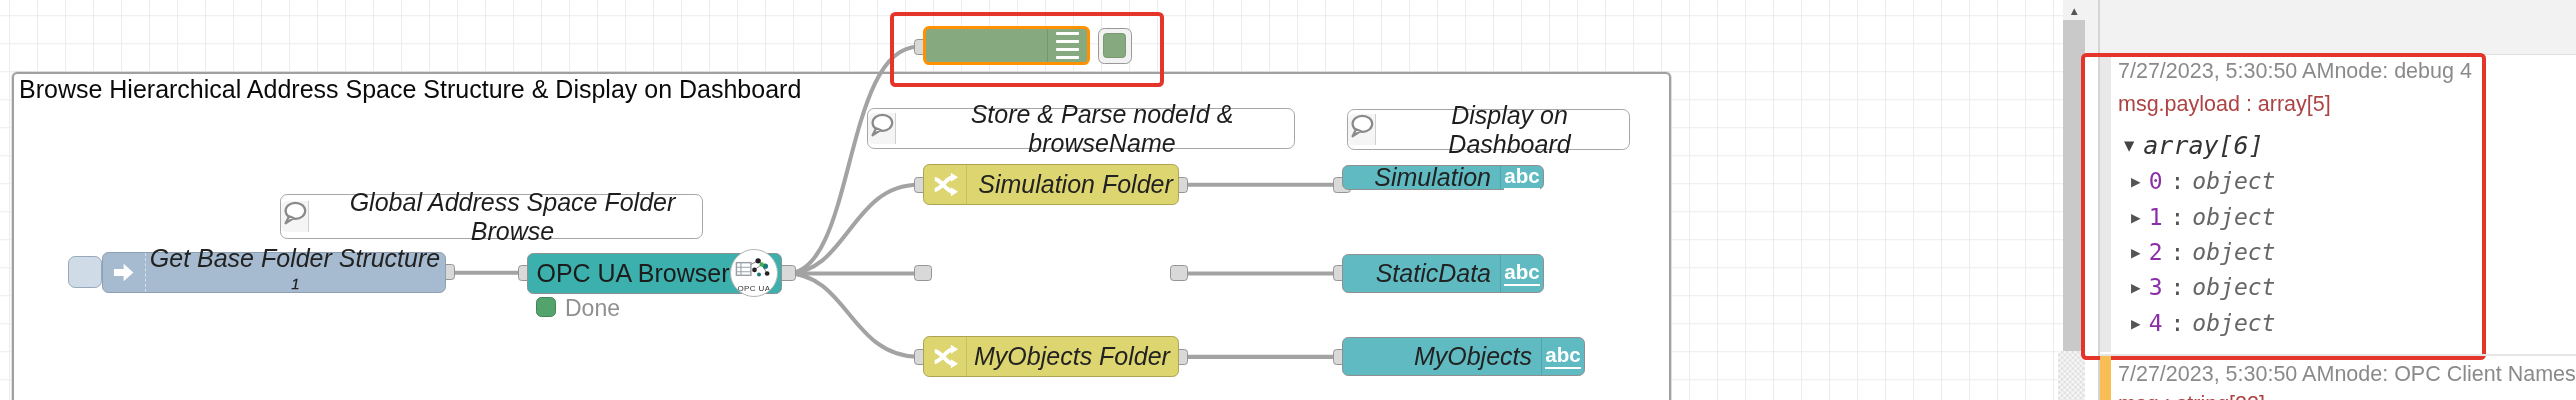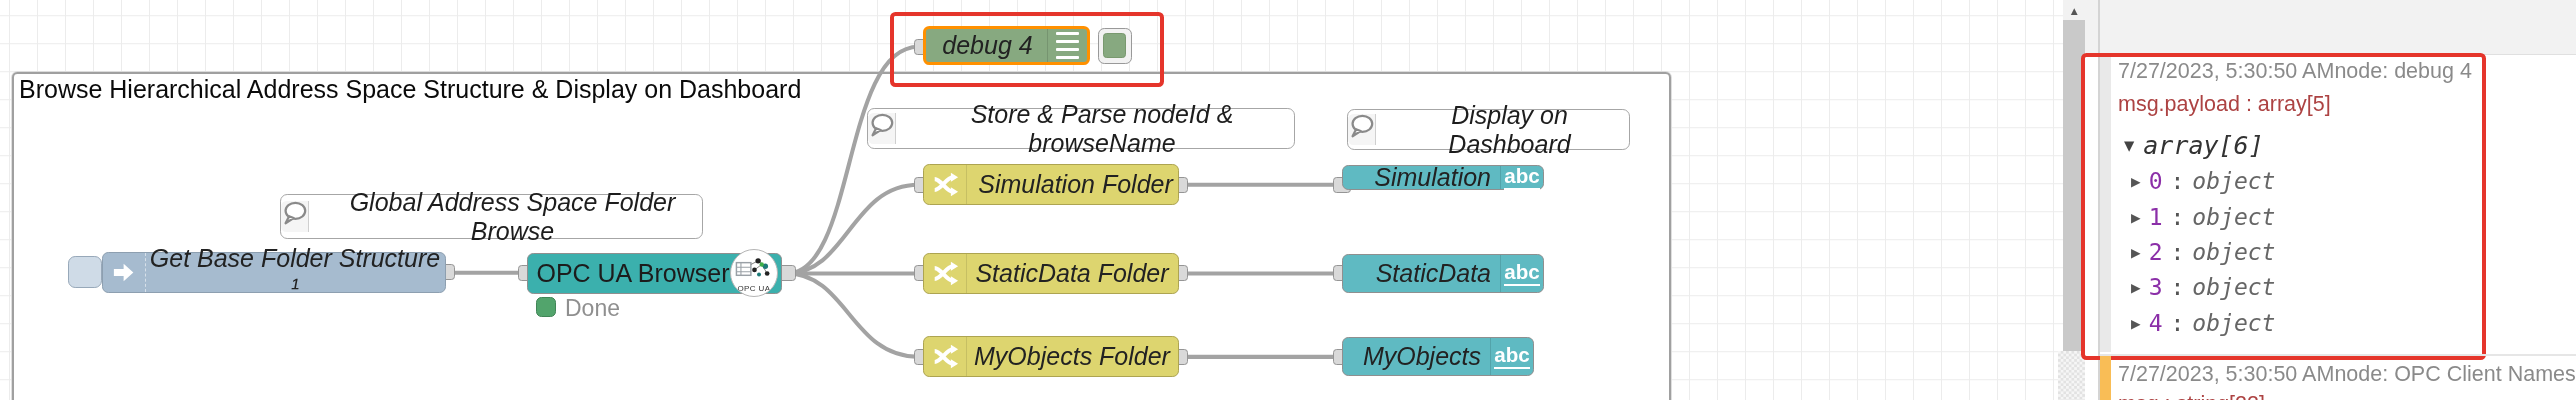--- a/index.html
+++ b/index.html
@@ -180,21 +180,20 @@
         <circle cx="34" cy="16" r="2.4" fill="#3fae49"></circle>
         <circle cx="40" cy="26" r="2.6" fill="#222"></circle>
         <circle cx="31" cy="27" r="2.2" fill="#1d7a78"></circle>
       </svg>
       <span class="abs" style="left:0;right:0;bottom:2.7px;text-align:center;font-size:8px;color:#333;letter-spacing:0.4px;">OPC UA</span>
     </div>
     <div class="status-dot abs" style="left:536px;top:297px;"></div>
     <div class="status-text abs" style="left:565px;top:295px;">Done</div>
 
     <div class="node abs" style="left:923px;top:26px;width:167px;height:39px;background:#87a980;border:3.6px solid #ff9000;">
-      <div class="lbl-italic" style="flex:1;text-align:center;padding-right:38px;">debug 4</div>
       <div class="icon-cell abs" style="right:0;width:39px;border-left:1.8px solid rgba(0,0,0,0.12);flex-direction:column;">
         <div class="hbar"></div>
           <div class="hbar"></div>
           <div class="hbar"></div>
           <div class="hbar"></div>
       </div>
     </div>
     <div class="abs" style="left:1098px;top:28px;width:34px;height:36px;background:#f2f2f2;border:1.8px solid #999;border-radius:6.3px;box-sizing:border-box;">
       <div class="abs" style="left:3.6px;top:3.6px;width:23px;height:25px;background:#87a980;border:0.9px solid #79996f;border-radius:3.6px;box-sizing:border-box;"></div>
     </div>
@@ -204,31 +203,20 @@
       <div class="icon-cell abs" style="left:0;border-right:0.9px solid rgba(0,0,0,0.10);">
         <svg width="27" height="27" viewBox="0 0 30 30">
             <path d="M 3 21 C 10 21 16 7 23 7" stroke="#fff" stroke-width="4.5" fill="none"></path>
             <path d="M 3 9 C 10 9 16 23 23 23" stroke="#fff" stroke-width="4.5" fill="none"></path>
             <path d="M 21 2 L 29 7 L 21 12 Z" fill="#fff"></path>
             <path d="M 21 18 L 29 23 L 21 28 Z" fill="#fff"></path>
           </svg>
       </div>
       <div class="lbl-italic" style="flex:1;text-align:center;padding-left:49px;">Simulation Folder</div>
     </div>
-    <div class="node abs" style="left:923px;top:253px;width:256px;height:41px;background:#ddd56f;border:1.8px solid #ada451;">
-      <div class="icon-cell abs" style="left:0;border-right:0.9px solid rgba(0,0,0,0.10);">
-        <svg width="27" height="27" viewBox="0 0 30 30">
-            <path d="M 3 21 C 10 21 16 7 23 7" stroke="#fff" stroke-width="4.5" fill="none"></path>
-            <path d="M 3 9 C 10 9 16 23 23 23" stroke="#fff" stroke-width="4.5" fill="none"></path>
-            <path d="M 21 2 L 29 7 L 21 12 Z" fill="#fff"></path>
-            <path d="M 21 18 L 29 23 L 21 28 Z" fill="#fff"></path>
-          </svg>
-      </div>
-      <div class="lbl-italic" style="flex:1;text-align:center;padding-left:42px;">StaticData Folder</div>
-    </div>
     <div class="node abs" style="left:923px;top:336px;width:256px;height:41px;background:#ddd56f;border:1.8px solid #ada451;">
       <div class="icon-cell abs" style="left:0;border-right:0.9px solid rgba(0,0,0,0.10);">
         <svg width="27" height="27" viewBox="0 0 30 30">
             <path d="M 3 21 C 10 21 16 7 23 7" stroke="#fff" stroke-width="4.5" fill="none"></path>
             <path d="M 3 9 C 10 9 16 23 23 23" stroke="#fff" stroke-width="4.5" fill="none"></path>
             <path d="M 21 2 L 29 7 L 21 12 Z" fill="#fff"></path>
             <path d="M 21 18 L 29 23 L 21 28 Z" fill="#fff"></path>
           </svg>
       </div>
       <div class="lbl-italic" style="flex:1;text-align:center;padding-left:42px;">MyObjects Folder</div>
@@ -239,21 +227,21 @@
       <div class="icon-cell abs" style="right:0;border-left:1.8px solid rgba(0,0,0,0.12);">
         <span class="abc-txt">abc</span>
       </div>
     </div>
     <div class="node abs" style="left:1342px;top:254px;width:202px;height:39px;background:#5fbac2;border:1.8px solid #8f8f8f;">
       <div class="lbl-italic" style="flex:1;text-align:right;padding-right:52px;">StaticData</div>
       <div class="icon-cell abs" style="right:0;border-left:1.8px solid rgba(0,0,0,0.12);">
         <span class="abc-txt">abc</span>
       </div>
     </div>
-    <div class="node abs" style="left:1342px;top:337px;width:192px;height:39px;background:#5fbac2;border:1.8px solid #8f8f8f;">
+    <div class="node abs" style="left:1342px;top:337px;width:243px;height:39px;background:#5fbac2;border:1.8px solid #8f8f8f;">
       <div class="lbl-italic" style="flex:1;text-align:right;padding-right:52px;">MyObjects</div>
       <div class="icon-cell abs" style="right:0;border-left:1.8px solid rgba(0,0,0,0.12);">
         <span class="abc-txt">abc</span>
       </div>
     </div>
   </div>
 
   <div id="scrollbar" class="abs"></div>
   <div id="scroll-arrow" class="abs">▲</div>
   <div id="scroll-thumb" class="abs"></div>

